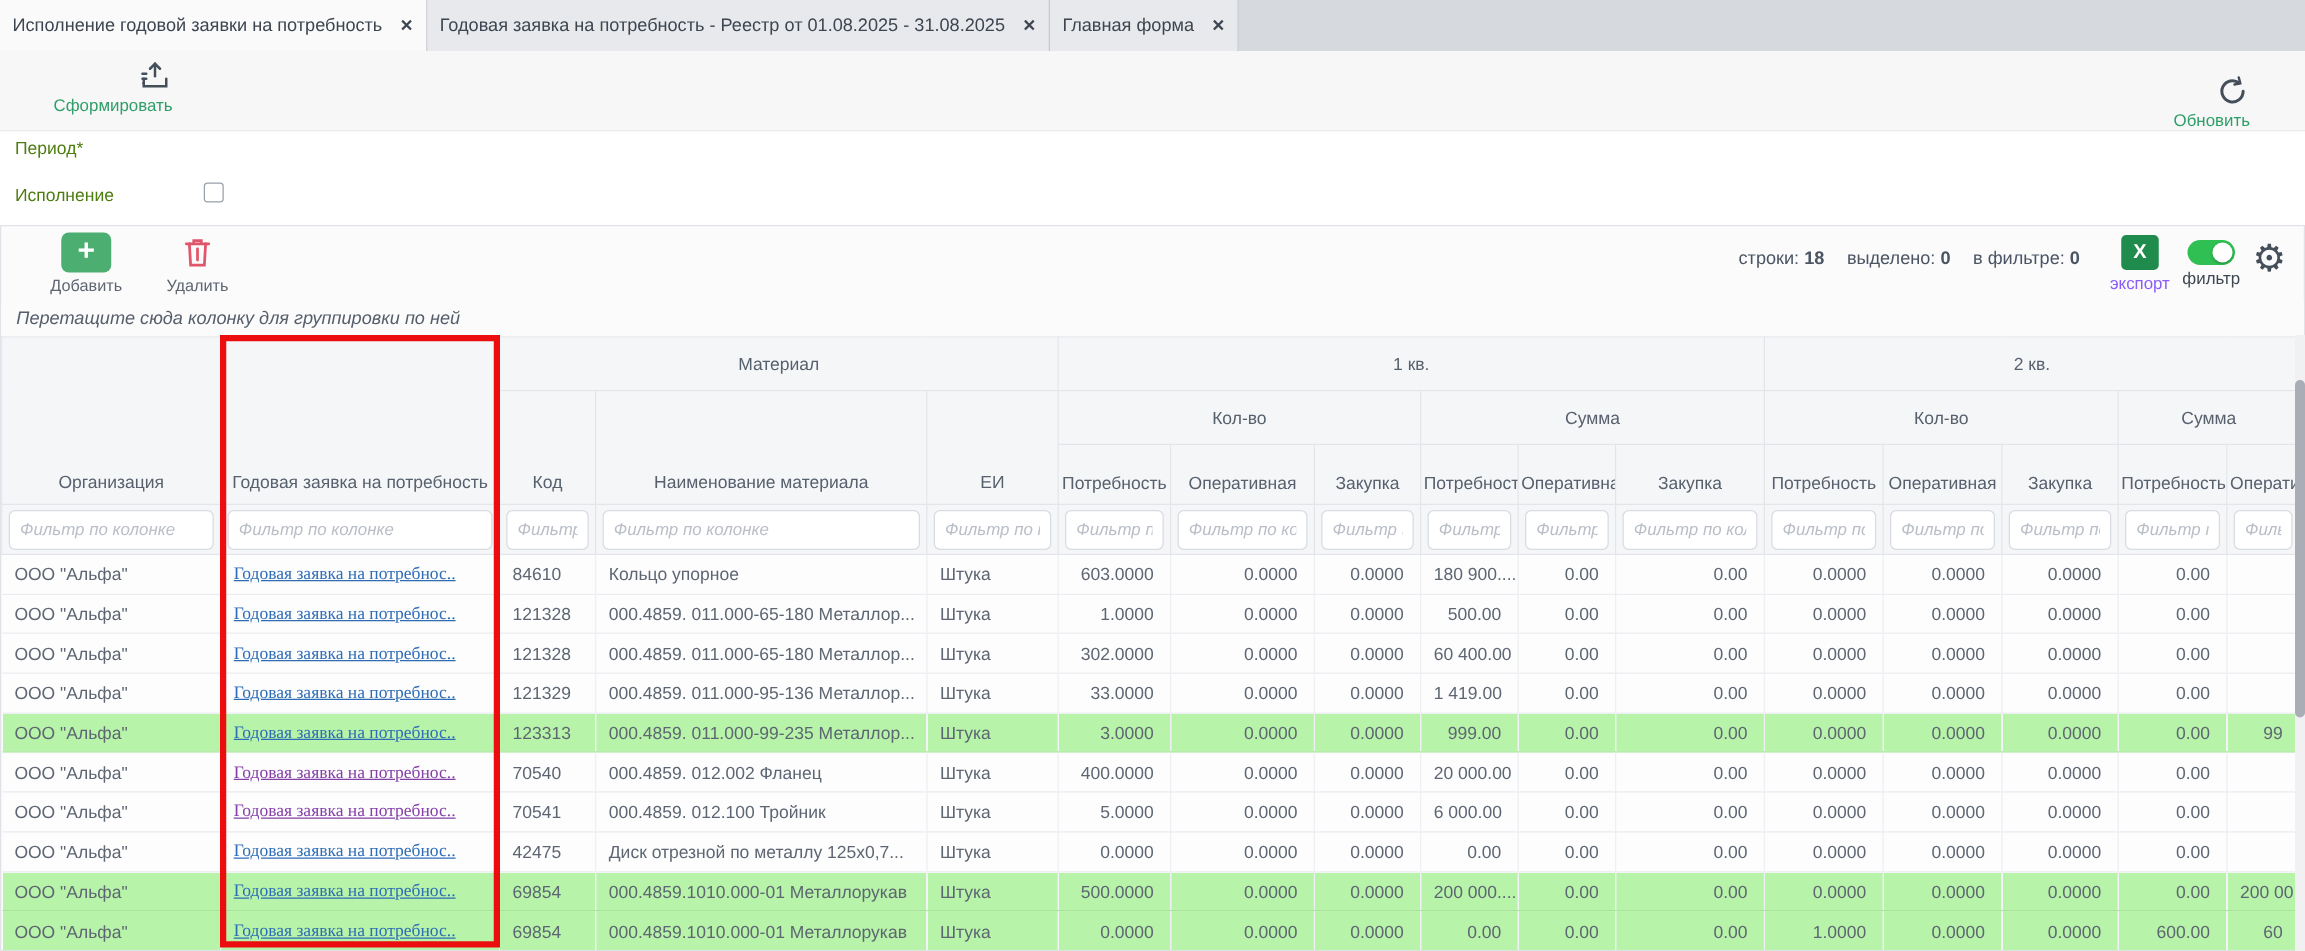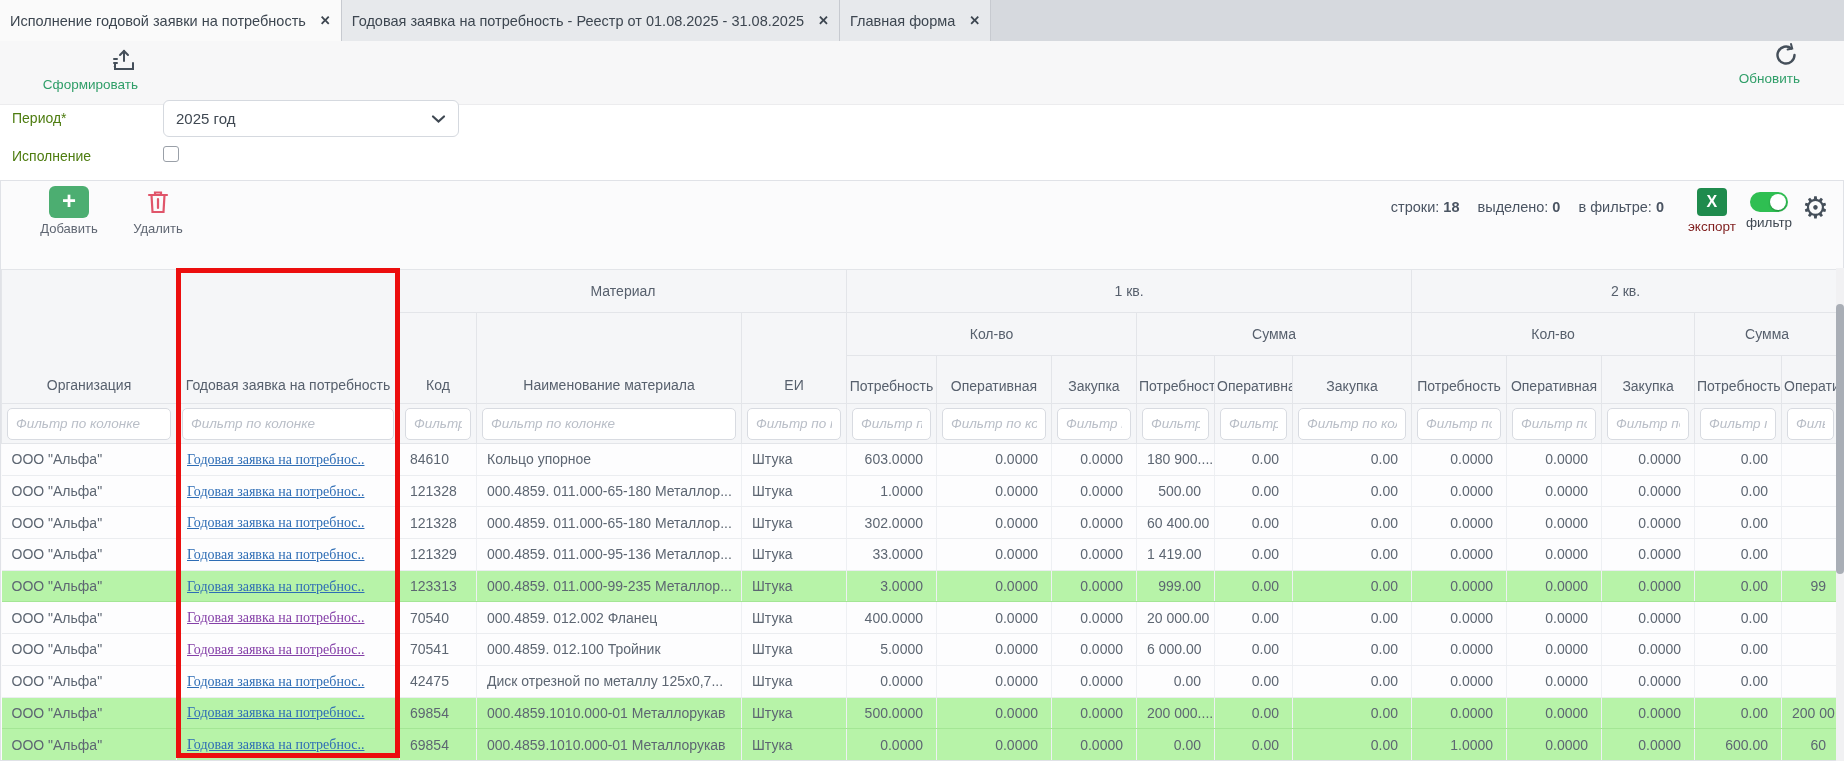--- a/index.html
+++ b/index.html
@@ -12,21 +12,21 @@
   .tab { display: flex; align-items: center; gap: 14px; padding: 0 10px; font-size: 14.5px;
          color: #3d4650; background: #e7e9ec; border-right: 1px solid #c7cad0; cursor: pointer; white-space: nowrap; }
   .tab.active { background: #fafafa; }
   .tab .x { font-size: 13px; font-weight: bold; color: #3d4650; }
 
   
   .topbar { height: 64px; background: #f7f7f8; border-bottom: 1px solid #ececee; position: relative; }
   .toolbtn { position: absolute; display: flex; flex-direction: column; align-items: flex-end; gap: 2px; cursor: pointer; }
   .toolbtn .lbl { font-size: 13.5px; color: #2f9e68; }
   #btn-generate { left: 28px; top: 6px; width: 110px; }
-  #btn-refresh { right: 44px; top: 0; width: 80px; }
+  #btn-refresh { right: 44px; top: 18px; width: 80px; }
 
   
   .formrow { position: absolute; left: 12px; font-size: 14px; color: #4d7c0f; }
   #period-label { top: 110px; }
   #execution-label { top: 148px; }
   .selectbox { position: absolute; left: 163px; top: 100px; width: 296px; height: 37px; border: 1px solid #d5d9df;
                border-radius: 6px; background: #fff; display: flex; align-items: center; justify-content: space-between;
                padding: 0 12px; font-size: 15px; color: #3f4852; cursor: pointer; }
   .checkbox { position: absolute; left: 163px; top: 146px; width: 16px; height: 16px; border: 1.5px solid #9aa0a8;
               border-radius: 3px; background: #fff; cursor: pointer; }
@@ -41,21 +41,21 @@
                       font-size: 24px; line-height: 30px; text-align: center; font-weight: bold; }
   #btn-del { left: 122px; top: 5px; width: 70px; }
   #btn-del .trash { height: 32px; display: flex; align-items: center; }
   .right-cluster { position: absolute; right: 14px; top: 0; height: 60px; display: flex; align-items: center; gap: 10px; }
   .stats { display: flex; gap: 18px; font-size: 14.5px; color: #4a5462; margin-right: 14px; margin-top: -8px; }
   .stats b { font-weight: bold; }
   .icon-stack { display: flex; flex-direction: column; align-items: center; gap: 3px; cursor: pointer; }
   .icon-stack .lbl { font-size: 13.5px; }
   .xls { width: 30px; height: 28px; background: #1f8b4d; border-radius: 4px; color: #fff; font-weight: bold;
          font-size: 16px; display: flex; align-items: center; justify-content: center; }
-  .lbl-green { color: #7f1d1d; }
+  .lbl-green { color: #8b5cf6; }
   .lbl-dark { color: #3f4852; }
   .toggle { width: 38px; height: 20px; border-radius: 10px; background: #2fbf52; position: relative; }
   .toggle .knob { position: absolute; right: 2px; top: 2px; width: 16px; height: 16px; border-radius: 50%; background: #fff;
                   box-shadow: 0 1px 2px rgba(0,0,0,.3); }
   .gear { font-size: 30px; color: #454f5a; cursor: pointer; line-height: 1; margin-top: -6px; }
 
   .dropzone { height: 28px; padding-left: 12px; font-size: 14.5px; font-style: italic; color: #555e6a;
               display: flex; align-items: center; background: #fbfbfc; }
 
   
@@ -126,28 +126,20 @@
         <svg width="28" height="28" viewBox="0 0 28 28" fill="none" stroke="#454f5a" stroke-width="2.4" stroke-linecap="round">
           <path d="M22.5 14 a8.5 8.5 0 1 1 -3.2 -6.6"></path>
           <path d="M19 3 l1.2 4.6 l-4.6 1" stroke-width="2"></path>
         </svg>
       </span>
       <span class="lbl">Обновить</span>
     </div>
   </div>
 
   <div class="formrow" id="period-label">Период*</div>
-  <div class="selectbox">
-    <span>2025 год</span>
-    <span>
-      <svg width="15" height="10" viewBox="0 0 15 10" fill="none" stroke="#3f4852" stroke-width="2.2" stroke-linecap="round">
-        <path d="M2 2.5 l5.5 5 l5.5 -5"></path>
-      </svg>
-    </span>
-  </div>
   <div class="formrow" id="execution-label">Исполнение</div>
   <span class="checkbox"></span>
 
   <div class="grid-panel">
     <div class="grid-toolbar">
       <div class="gbtn" id="btn-add">
         <span class="plusbox">+</span>
         <span class="lbl">Добавить</span>
       </div>
       <div class="gbtn" id="btn-del">
@@ -175,20 +167,21 @@
         <div class="icon-stack">
           <span class="toggle">
               <span class="knob"></span>
             </span>
           <span class="lbl lbl-dark">фильтр</span>
         </div>
         <div class="gear">⚙︎</div>
       </div>
     </div>
 
+    <div class="dropzone">Перетащите сюда колонку для группировки по ней</div>
 
     <div class="table-wrap">
       <table>
         <colgroup id="cols">
             <col style="width: 175px;">
             <col style="width: 223px;">
             <col style="width: 77px;">
             <col style="width: 265px;">
             <col style="width: 105px;">
             <col style="width: 90px;">

